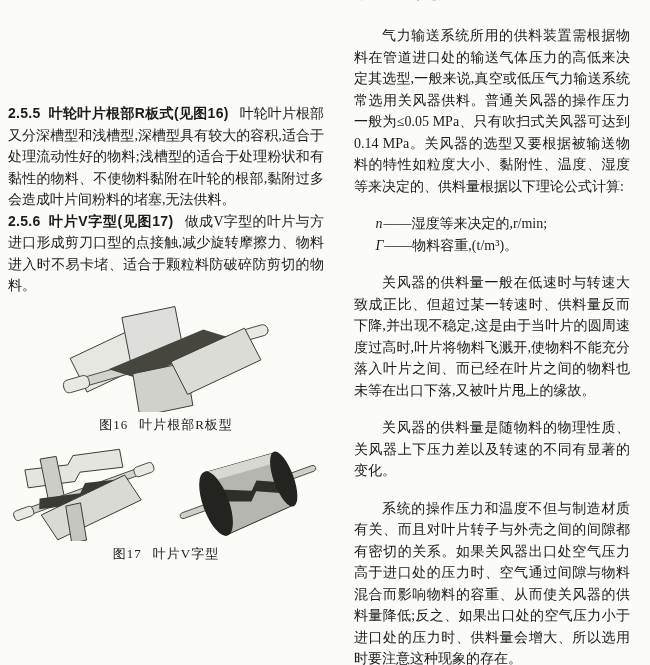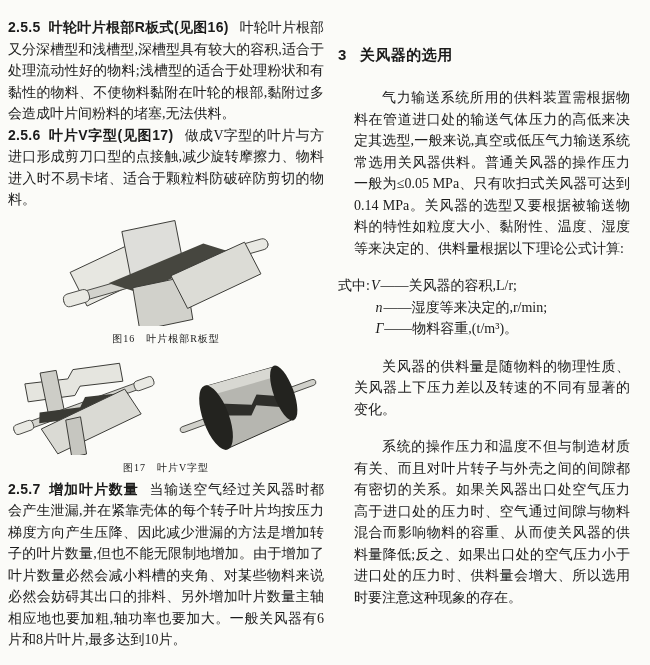--- a/index.html
+++ b/index.html
@@ -32,21 +32,21 @@
     letter-spacing: 0.3px;
   }
   .sec-num   { margin-right: 8px; }
   .sec-title { margin-right: 11px; }
 
   figure.fig { margin: 9px 0 2px; text-align: center; }
   figure.fig17 { }
   .fig svg { vertical-align: middle; }
   .fig-pair { display: flex; justify-content: space-between; align-items: center; padding: 0 2px; }
   figcaption {
-    font-size: 10px;
+    font-size: 13px;
     line-height: 18px;
     margin-top: 4px;
     text-align: center;
     letter-spacing: 1px;
   }
   .fig-cap-num { margin-right: 11px; }
 
   h2.heading {
     font-family: Liberation Sans, sans-serif;
     font-weight: 700;
@@ -136,34 +136,33 @@
             <polygon points="48,37 78,49 86,41 108,51 104,61 82,51 74,59 46,49" fill="#2e2e2a"></polygon>
 
             <ellipse cx="40" cy="49" rx="13" ry="34" fill="#23231f"></ellipse>
             <ellipse cx="112" cy="49" rx="10" ry="29" fill="#23231f"></ellipse>
           </g>
         </svg>
       </div>
       <figcaption><span class="fig-cap-num">图17</span><span>叶片V字型</span></figcaption>
     </figure>
 
-    <p class="section"><span class="sec-head"><span class="sec-num">2.5.7</span><span class="sec-title">增加叶片数量</span></span><span>当输送空气经过关风器时都会产生泄漏,并在紧靠壳体的每个转子叶片均按压力梯度方向产生压降、因此减少泄漏的方法是增加转子的叶片数量,但也不能无限制地增加。由于增加了叶片数量必然会减小料槽的夹角、对某些物料来说必然会妨碍其出口的排料、另外增加叶片数量主轴相应地也要加粗,轴功率也要加大。一般关风器有6片和8片叶片,最多达到10片。</span></p>
 
   </div>
 
   <div class="col-right">
 
     <h2 class="heading"><span class="h-num">3</span><span>关风器的选用</span></h2>
 
     <p class="body-para">气力输送系统所用的供料装置需根据物料在管道进口处的输送气体压力的高低来决定其选型,一般来说,真空或低压气力输送系统常选用关风器供料。普通关风器的操作压力一般为≤0.05 MPa、只有吹扫式关风器可达到0.14 MPa。关风器的选型又要根据被输送物料的特性如粒度大小、黏附性、温度、湿度等来决定的、供料量根据以下理论公式计算:</p>
 
 
     <div class="where">
-      <div class="where-line"><span>式中:</span><i>V</i><span>——关风器的容积,L/r;</span></div>
       <div class="where-line where-cont"><i>n</i><span>——湿度等来决定的,r/min;</span></div>
       <div class="where-line where-cont"><i>Γ</i><span>——物料容重,(t/m³)。</span></div>
     </div>
 
+    <p class="body-para">关风器的供料量一般在低速时与转速大致成正比、但超过某一转速时、供料量反而下降,并出现不稳定,这是由于当叶片的圆周速度过高时,叶片将物料飞溅开,使物料不能充分落入叶片之间、而已经在叶片之间的物料也未等在出口下落,又被叶片甩上的缘故。</p>
     <p class="body-para">关风器的供料量是随物料的物理性质、关风器上下压力差以及转速的不同有显著的变化。</p>
     <p class="body-para">系统的操作压力和温度不但与制造材质有关、而且对叶片转子与外壳之间的间隙都有密切的关系。如果关风器出口处空气压力高于进口处的压力时、空气通过间隙与物料混合而影响物料的容重、从而使关风器的供料量降低;反之、如果出口处的空气压力小于进口处的压力时、供料量会增大、所以选用时要注意这种现象的存在。</p>
 
   </div>
 </div>
 
 </body></html>

